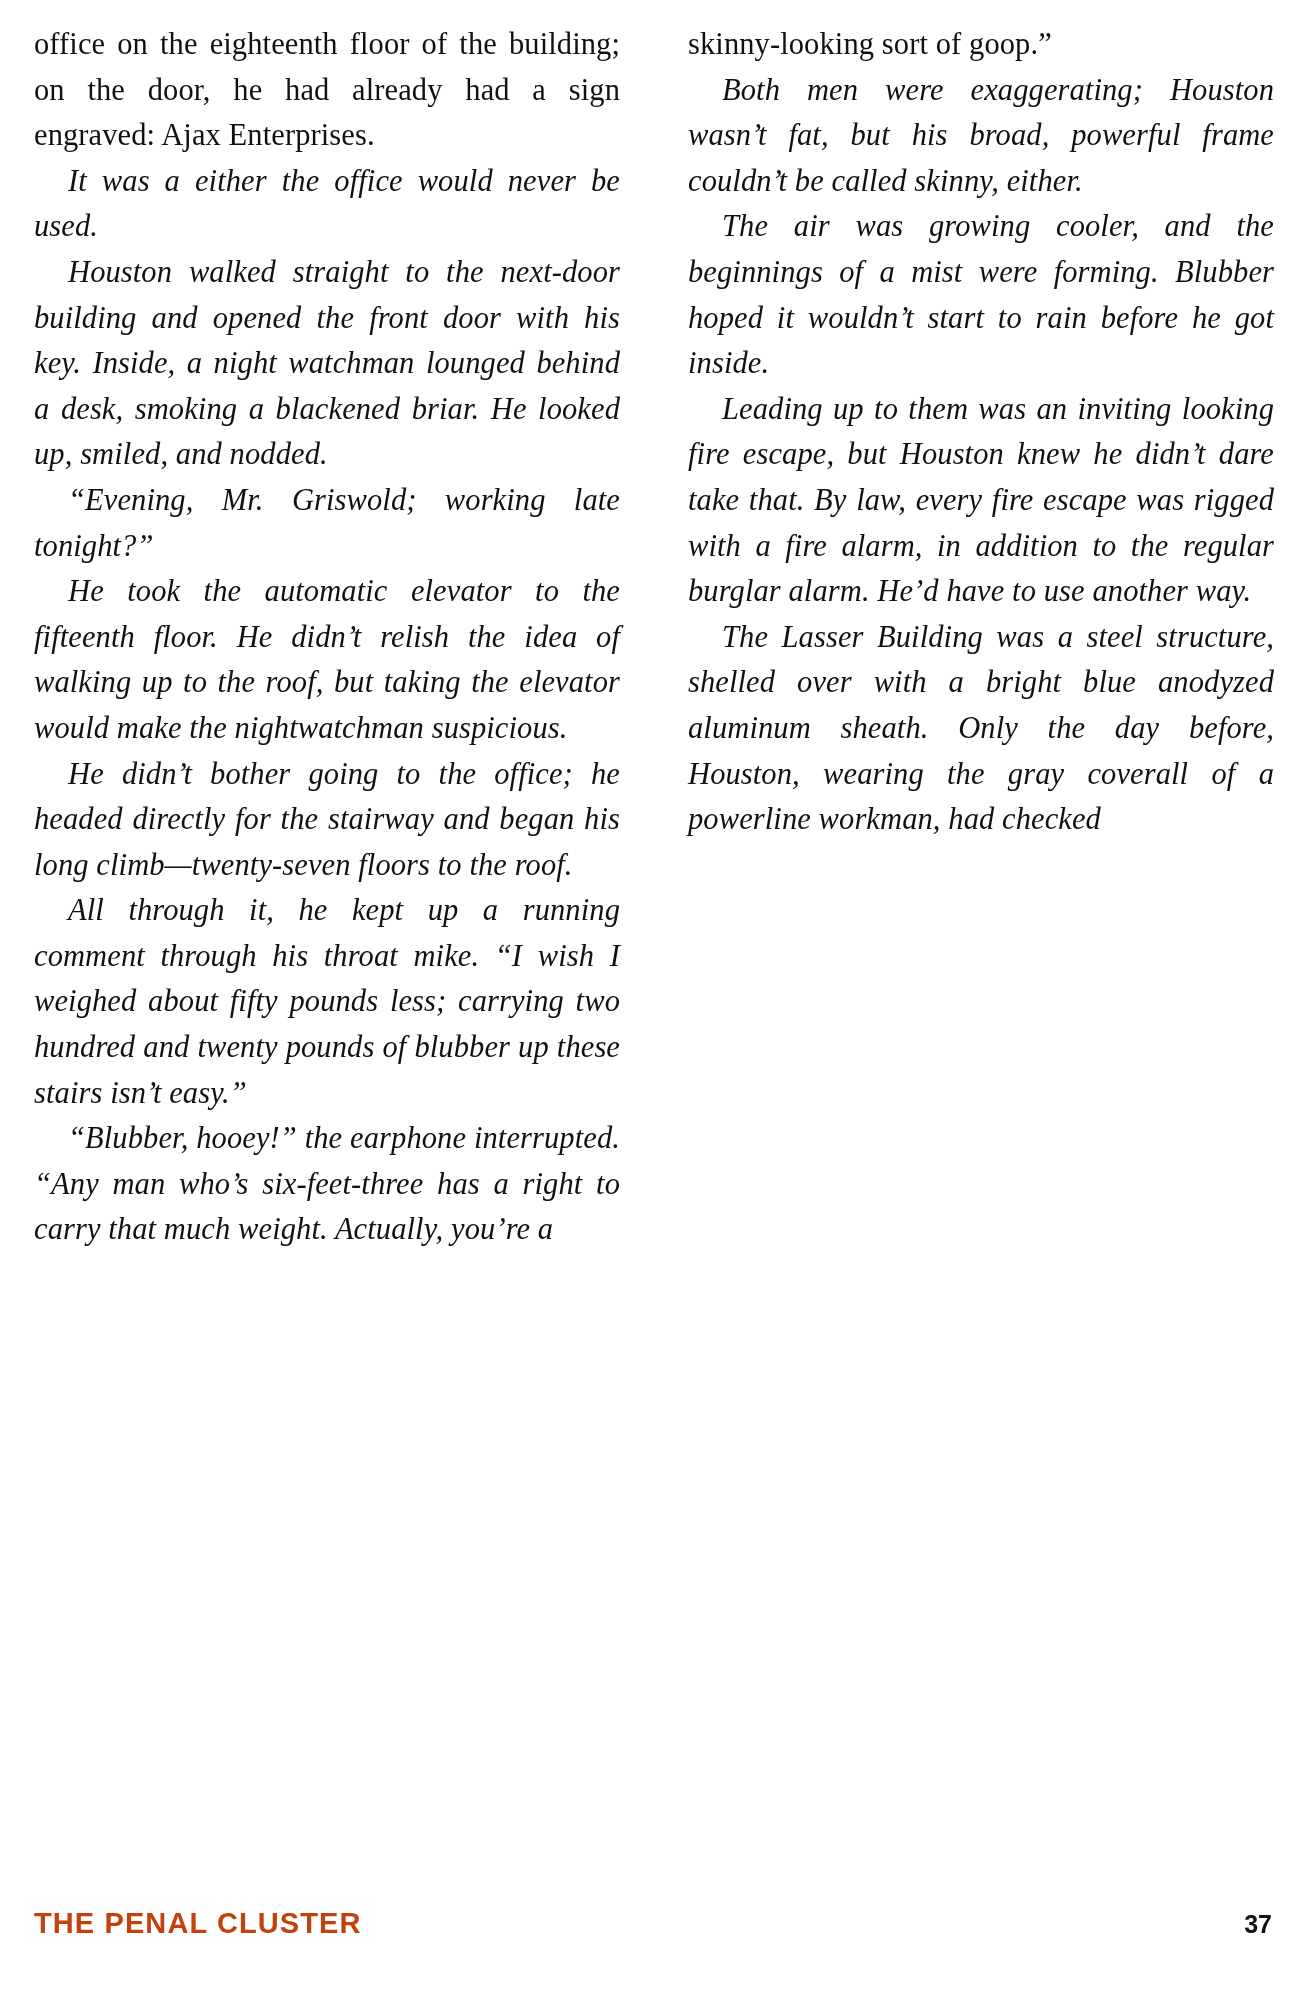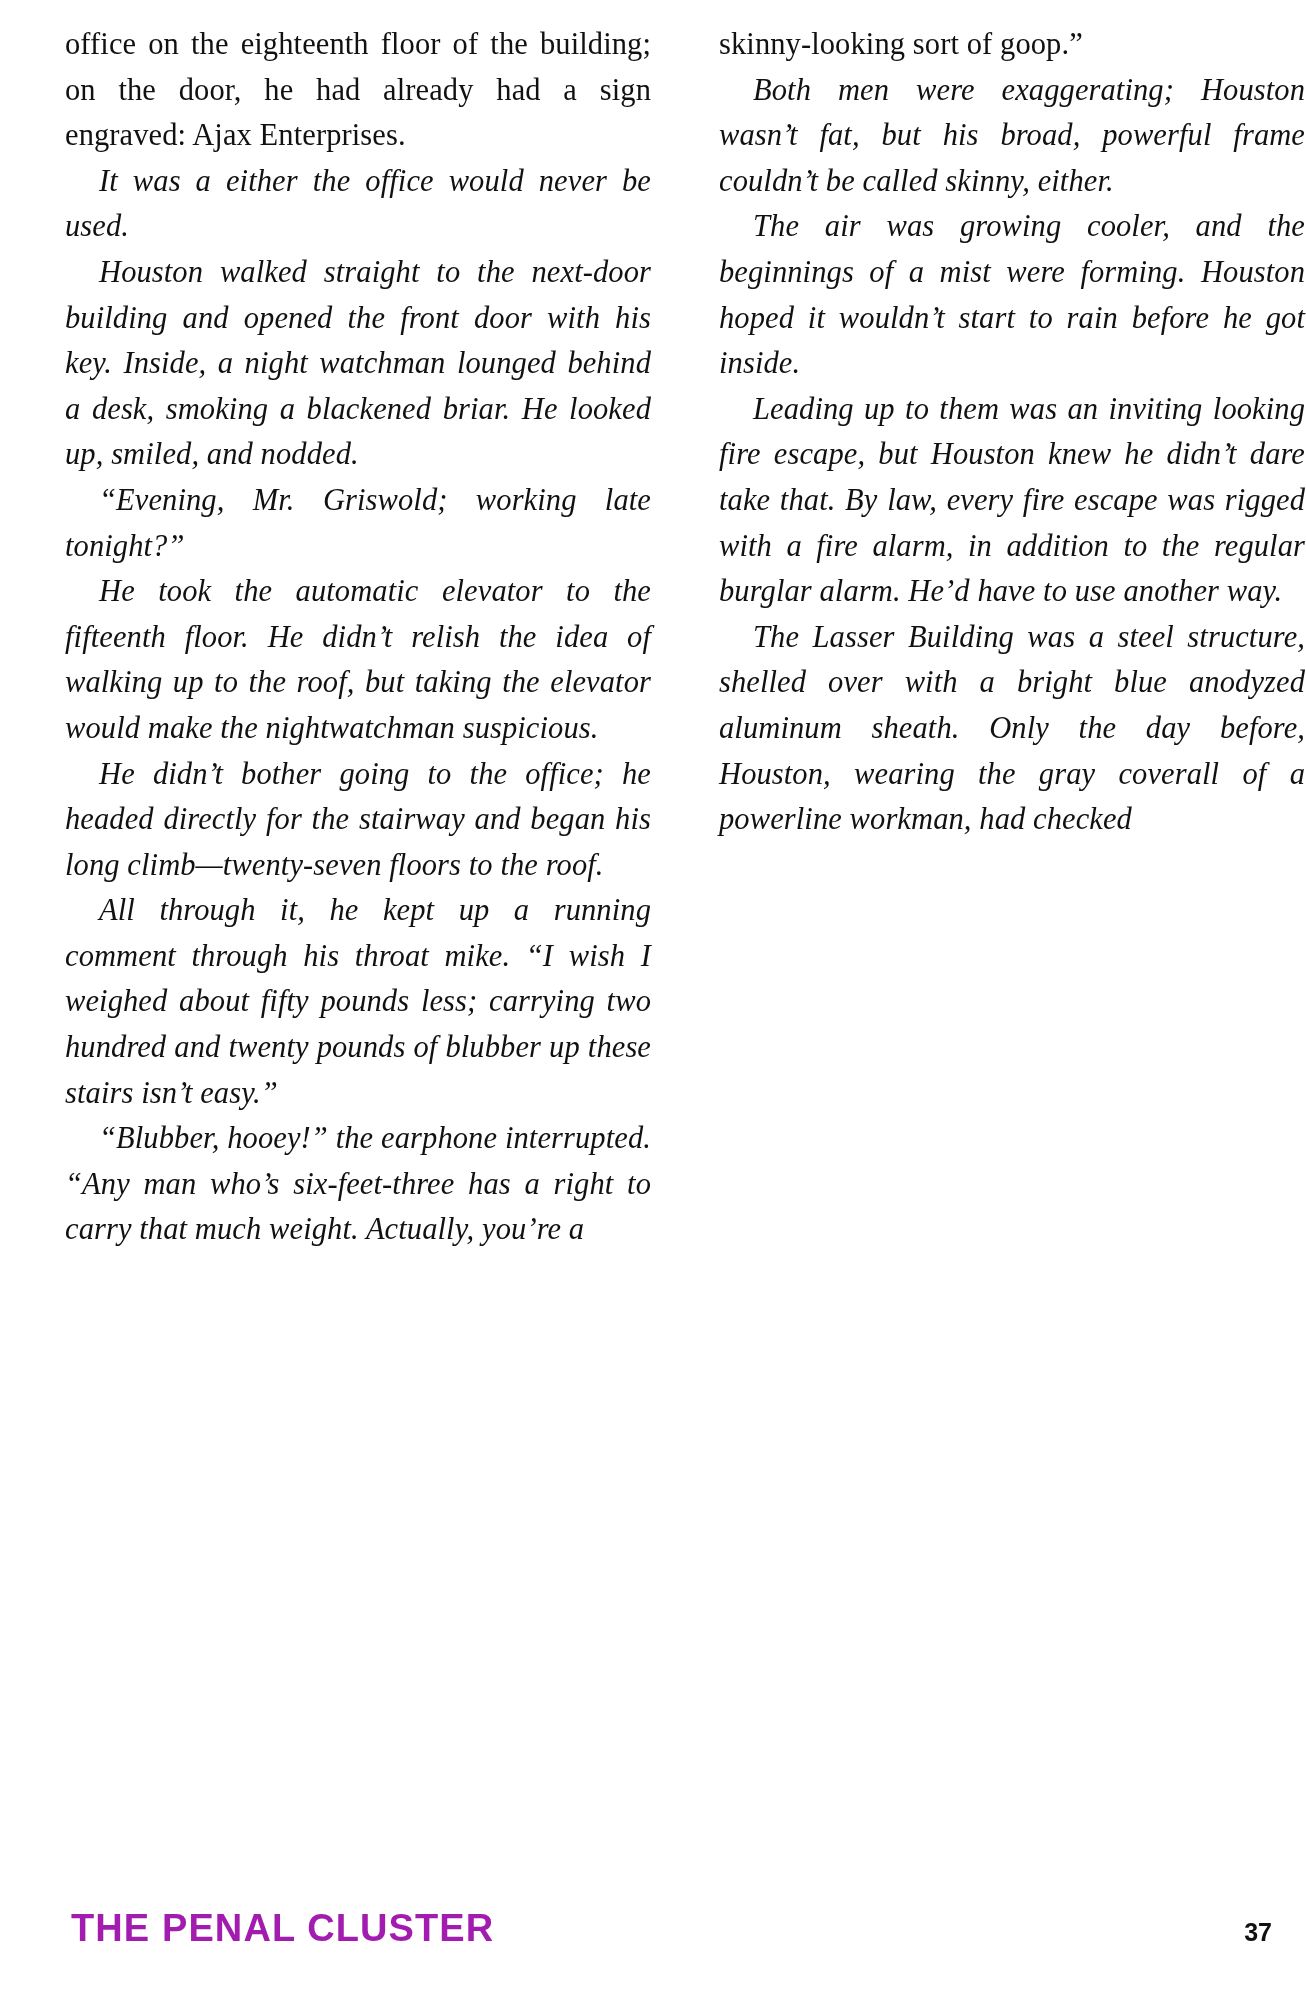--- a/index.html
+++ b/index.html
@@ -24,21 +24,20 @@
     box-sizing: border-box;
   }
   .columns {
     position: absolute;
     left: 34px;
     top: 22px;
     width: 1240px;
     height: 1830px;
     display: flex;
     gap: 68px;
-    margin-left: 31px;
   }
   .col {
     width: 598px;
     box-sizing: border-box;
   }
   .col p {
     margin: 0;
     font-size: 30.5px;
     line-height: 45.6px;
     text-align: justify;
@@ -58,25 +57,24 @@
     left: 34px;
     right: 34px;
     bottom: 44px;
     height: 44px;
     display: flex;
     align-items: baseline;
     justify-content: space-between;
   }
   .footer-title {
     font-family: "Liberation Sans", sans-serif;
-    font-size: 38px;
+    font-size: 29px;
     font-weight: bold;
     letter-spacing: 1.1px;
-    color: #a21caf;
-    margin-left: 37px;
+    color: #c2410c;
   }
   .footer-page {
     font-family: "Liberation Sans", sans-serif;
     font-size: 25px;
     font-weight: bold;
     color: #111111;
   }
 </style>
 </head>
 <body>
@@ -92,21 +90,21 @@
       <p class="indent">“Evening, Mr. Griswold; working late tonight?”</p>
       <p class="indent">He took the automatic elevator to the fifteenth floor. He didn’t relish the idea of walking up to the roof, but taking the elevator would make the nightwatchman suspicious.</p>
       <p class="indent">He didn’t bother going to the office; he headed directly for the stairway and began his long climb—twenty-seven floors to the roof.</p>
       <p class="indent">All through it, he kept up a running comment through his throat mike. “I wish I weighed about fifty pounds less; carrying two hundred and twenty pounds of blubber up these stairs isn’t easy.”</p>
       <p class="indent">“Blubber, hooey!” the earphone interrupted. “Any man who’s six-feet-three has a right to carry that much weight. Actually, you’re a</p>
     </div>
 
     <div class="col">
       <p>skinny-looking sort of goop.”</p>
       <p class="indent">Both men were exaggerating; Houston wasn’t fat, but his broad, powerful frame couldn’t be called skinny, either.</p>
-      <p class="indent">The air was growing cooler, and the beginnings of a mist were forming. Houston hoped it wouldn’t start to rain before he got inside.</p>
+      <p class="indent">The air was growing cooler, and the beginnings of a mist were forming. Blubber hoped it wouldn’t start to rain before he got inside.</p>
       <p class="indent">Leading up to them was an inviting looking fire escape, but Houston knew he didn’t dare take that. By law, every fire escape was rigged with a fire alarm, in addition to the regular burglar alarm. He’d have to use another way.</p>
       <p class="indent">The Lasser Building was a steel structure, shelled over with a bright blue anodyzed aluminum sheath. Only the day before, Houston, wearing the gray coverall of a powerline workman, had checked</p>
     </div>
 
   </div>
 
   <div class="footer">
     <div class="footer-title">THE PENAL CLUSTER</div>
     <div class="footer-page">37</div>
   </div>

